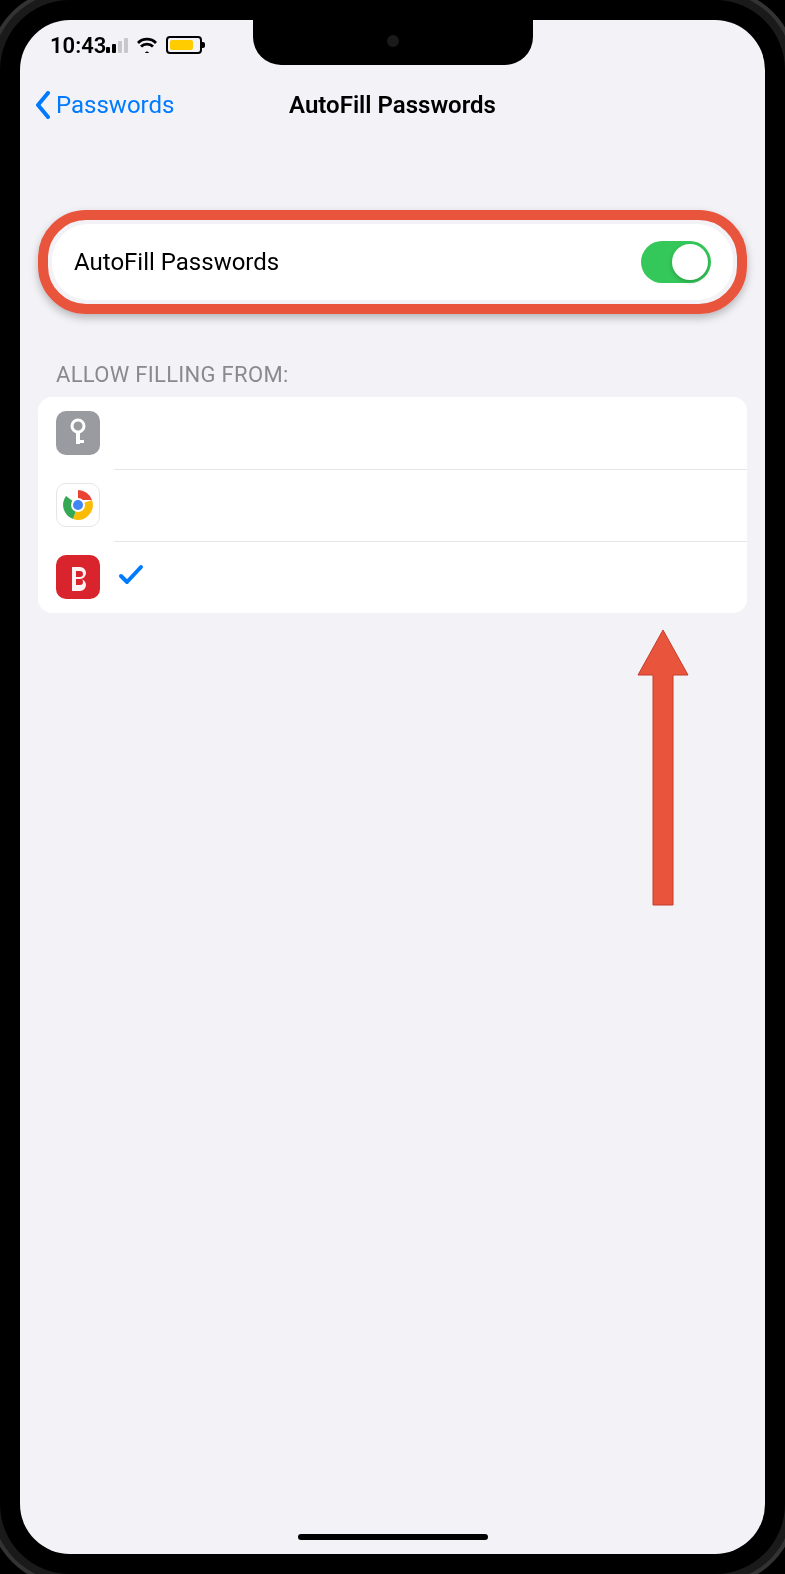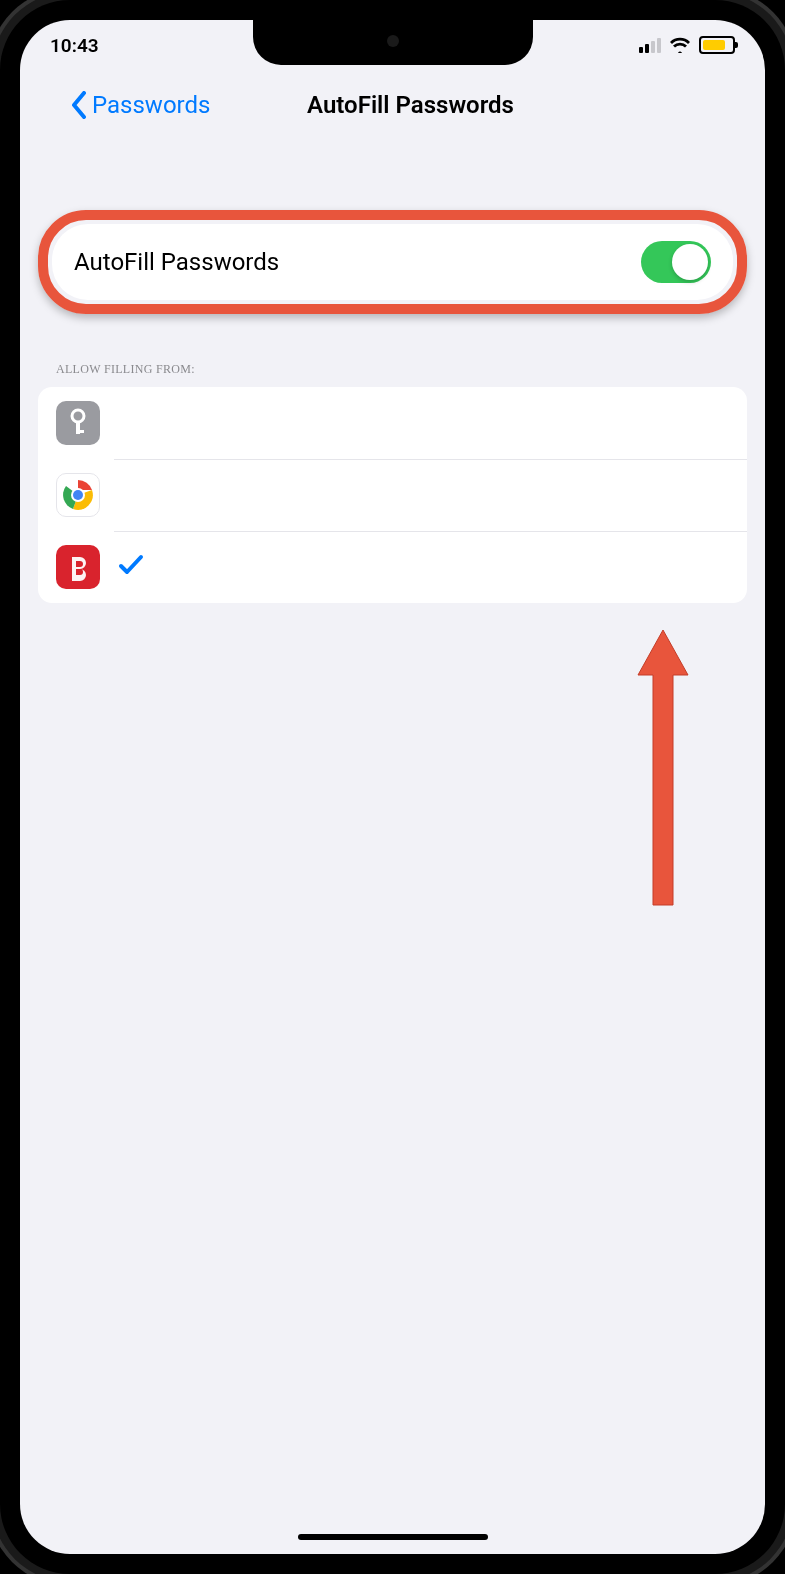--- a/index.html
+++ b/index.html
@@ -44,25 +44,25 @@
       position:absolute;
       top:15px;
       left:50%;
       transform:translateX(-50%);
       width:12px;height:12px;border-radius:50%;
       background:#1a1a1a;
     }
     .status-bar {
       height: 50px;
       display: flex;
-      justify-content: space-between;
+      justify-content: flex-start;
       align-items: center;
       padding: 0 30px;
       font-weight: 600;
-      font-size: 19px;
+      font-size: 22px;
       color: #000;
     }
     .status-right {
       display: flex;
       align-items: center;
       gap: 8px;
     }
     .signal-bars {
       display: flex;
       gap: 2px;
@@ -100,21 +100,20 @@
       height:100%;
       background:#ffcc00;
       border-radius:2px;
     }
     .nav-bar {
       height: 70px;
       display:flex;
       align-items:center;
       padding: 0 14px;
       position:relative;
-      margin-left:36px;
     }
     .back-btn{
       display:flex;
       align-items:center;
       gap:4px;
       color:#007aff;
       font-size:24px;
       cursor:pointer;
     }
     .back-btn svg{display:block;}
@@ -168,23 +167,22 @@
       width:36px;
       height:36px;
       background:#fff;
       border-radius:50%;
       box-shadow:0 2px 4px rgba(0,0,0,0.2);
     }
     .section-header{
       margin-top: 48px;
       padding: 0 18px 10px 18px;
       color:#8a8a8e;
-      font-size:12px;
+      font-size:22px;
       letter-spacing:0.3px;
-      font-family:Liberation Serif, serif;
     }
     .list{
       background:#fff;
       border-radius:14px;
       overflow:hidden;
     }
     .list-row{
       display:flex;
       align-items:center;
       padding: 14px 18px;

